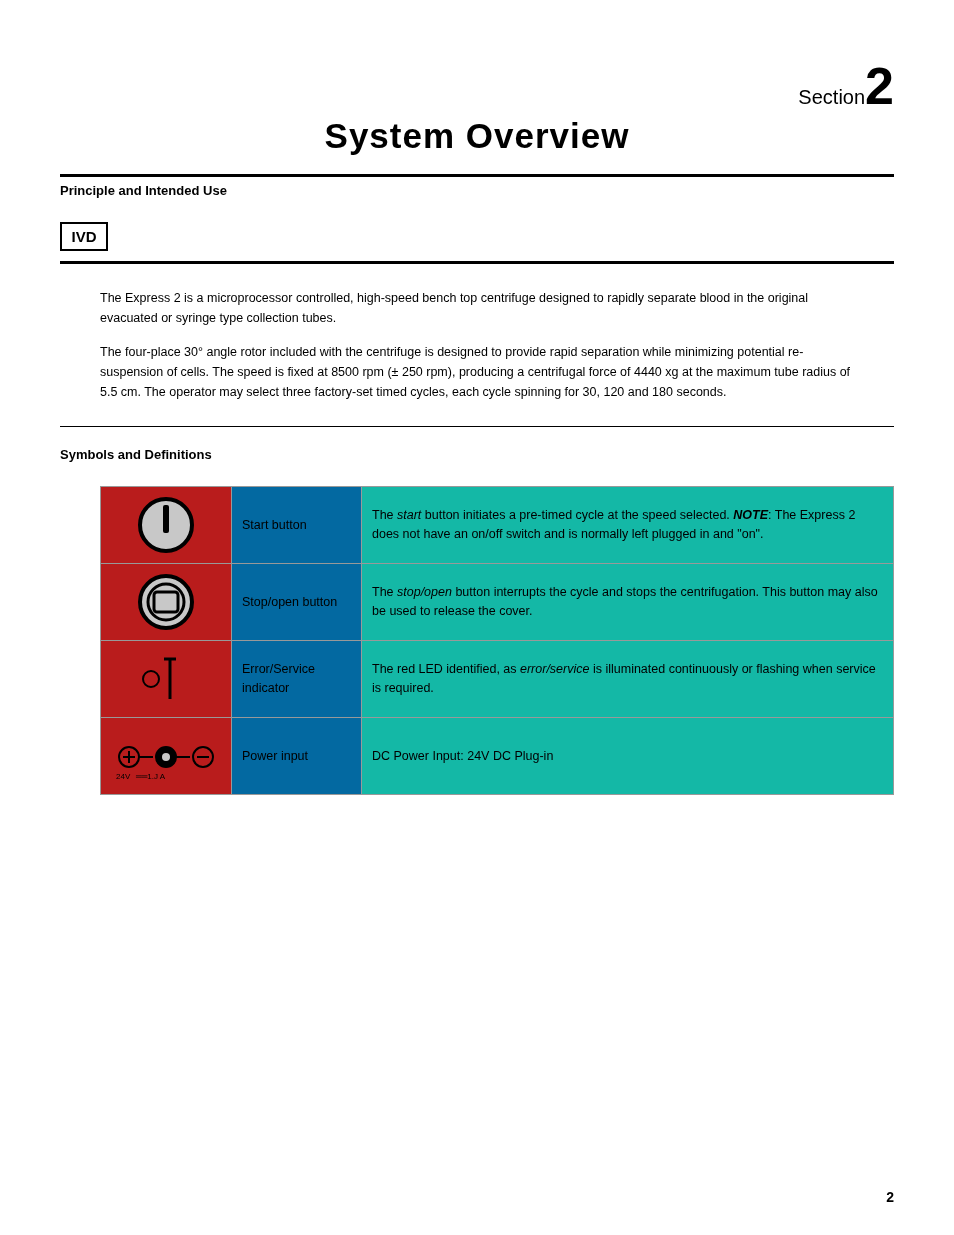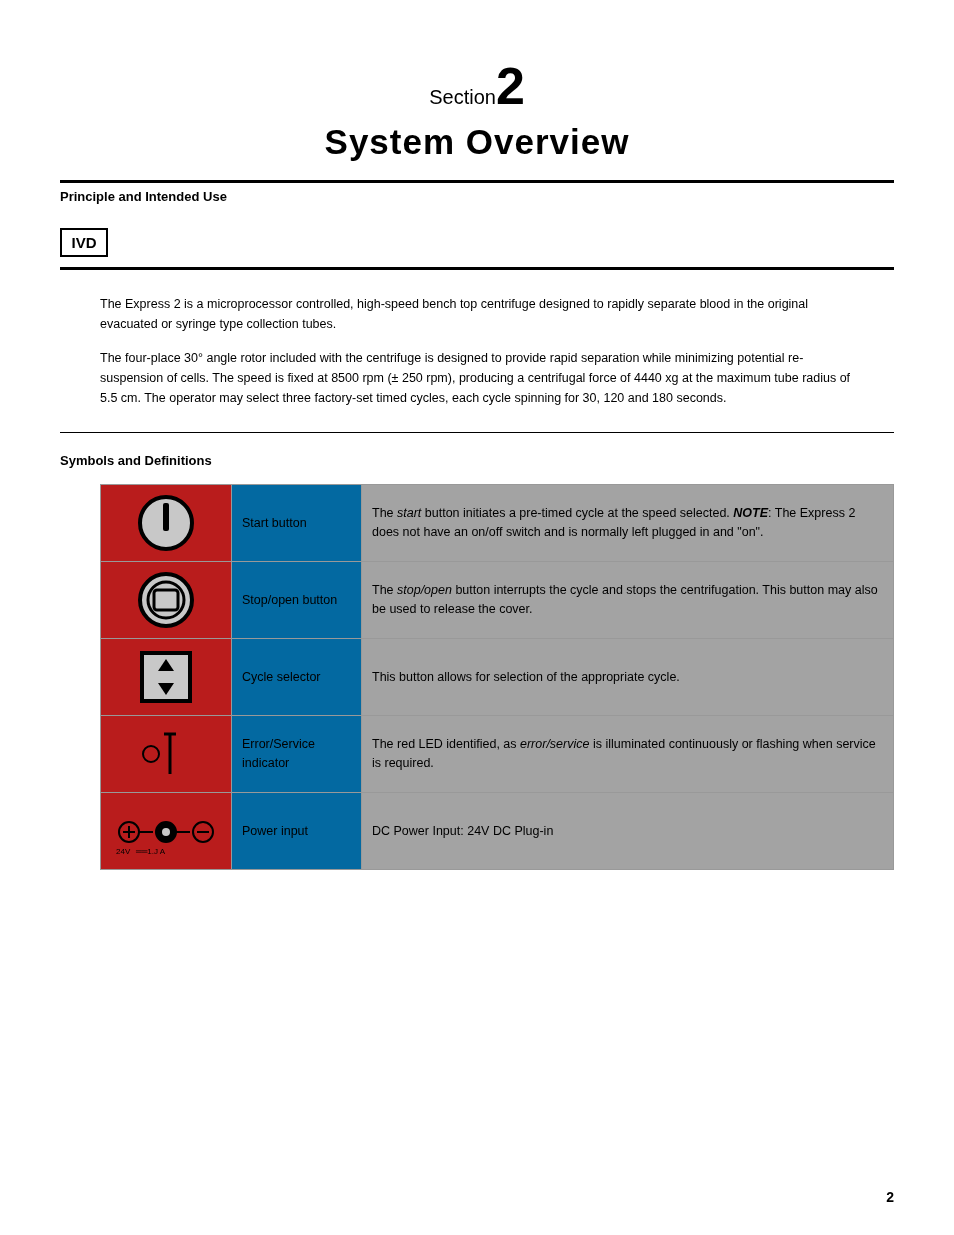--- a/index.html
+++ b/index.html
@@ -7,22 +7,22 @@
       background: #ffffff;
       font-family: Arial, Helvetica, sans-serif;
       font-size: 13px;
       color: #000000;
       width: 954px;
       min-height: 1235px;
       padding: 40px 60px 40px 60px;
     }
 
     .section-header {
-      text-align: center;
-      margin-bottom: 10px;
+      text-align: right;
+      margin-bottom: 4px;
       margin-top: 20px;
     }
     .section-label {
       font-size: 20px;
       font-weight: normal;
     }
     .section-number {
       font-size: 52px;
       font-weight: bold;
       line-height: 1;
@@ -83,21 +83,21 @@
     .body-text p {
       margin-bottom: 14px;
     }
 
     .symbols-section {
       margin-top: 20px;
     }
     .symbols-title {
       font-size: 13px;
       font-weight: bold;
-      margin-bottom: 16px;
+      margin-bottom: 24px;
     }
 
     .symbols-table {
       width: 100%;
       border-collapse: collapse;
       margin-left: 40px;
       width: calc(100% - 40px);
     }
     .symbols-table td {
       border: 1px solid #999;
@@ -110,21 +110,21 @@
       width: 110px;
       text-align: right;
       background: #b91c1c;
     }
     .name-cell {
       width: 130px;
       background: #0369a1;
       font-size: 12.5px;
     }
     .desc-cell {
-      background: #a3a3a3;
+      background: #14b8a6;
     }
     .symbol-img {
       display: flex;
       align-items: center;
       justify-content: center;
       height: 60px;
     }
 
     .page-footer {
       position: fixed;
@@ -198,37 +198,20 @@
         </div>
       </td>
       <td class="name-cell">
         <span>Stop/open button</span>
       </td>
       <td class="desc-cell">
         The <span class="italic">stop/open</span> button interrupts the cycle and stops the centrifugation. This button may also be used to release the cover.
       </td>
     </tr>
 
-    <tr>
-      <td class="symbol-cell">
-        <div class="symbol-img">
-          <svg width="56" height="56" viewBox="0 0 56 56">
-            <rect x="4" y="4" width="48" height="48" fill="#c8c8c8" stroke="#000" stroke-width="4"></rect>
-
-            <polygon points="28,10 20,22 36,22" fill="#000"></polygon>
-
-            <polygon points="28,46 20,34 36,34" fill="#000"></polygon>
-          </svg>
-        </div>
-      </td>
-      <td class="name-cell">
-        <span>Cycle selector</span>
-      </td>
-      <td class="desc-cell">This button allows for selection of the appropriate cycle.</td>
-    </tr>
 
     <tr>
       <td class="symbol-cell">
         <div class="symbol-img">
           <svg width="60" height="60" viewBox="0 0 60 60">
 
             <circle cx="15" cy="30" r="8" fill="none" stroke="#000" stroke-width="2"></circle>
 
             <line x1="34" y1="10" x2="34" y2="50" stroke="#000" stroke-width="3"></line>
             <line x1="28" y1="10" x2="40" y2="10" stroke="#000" stroke-width="3"></line>

